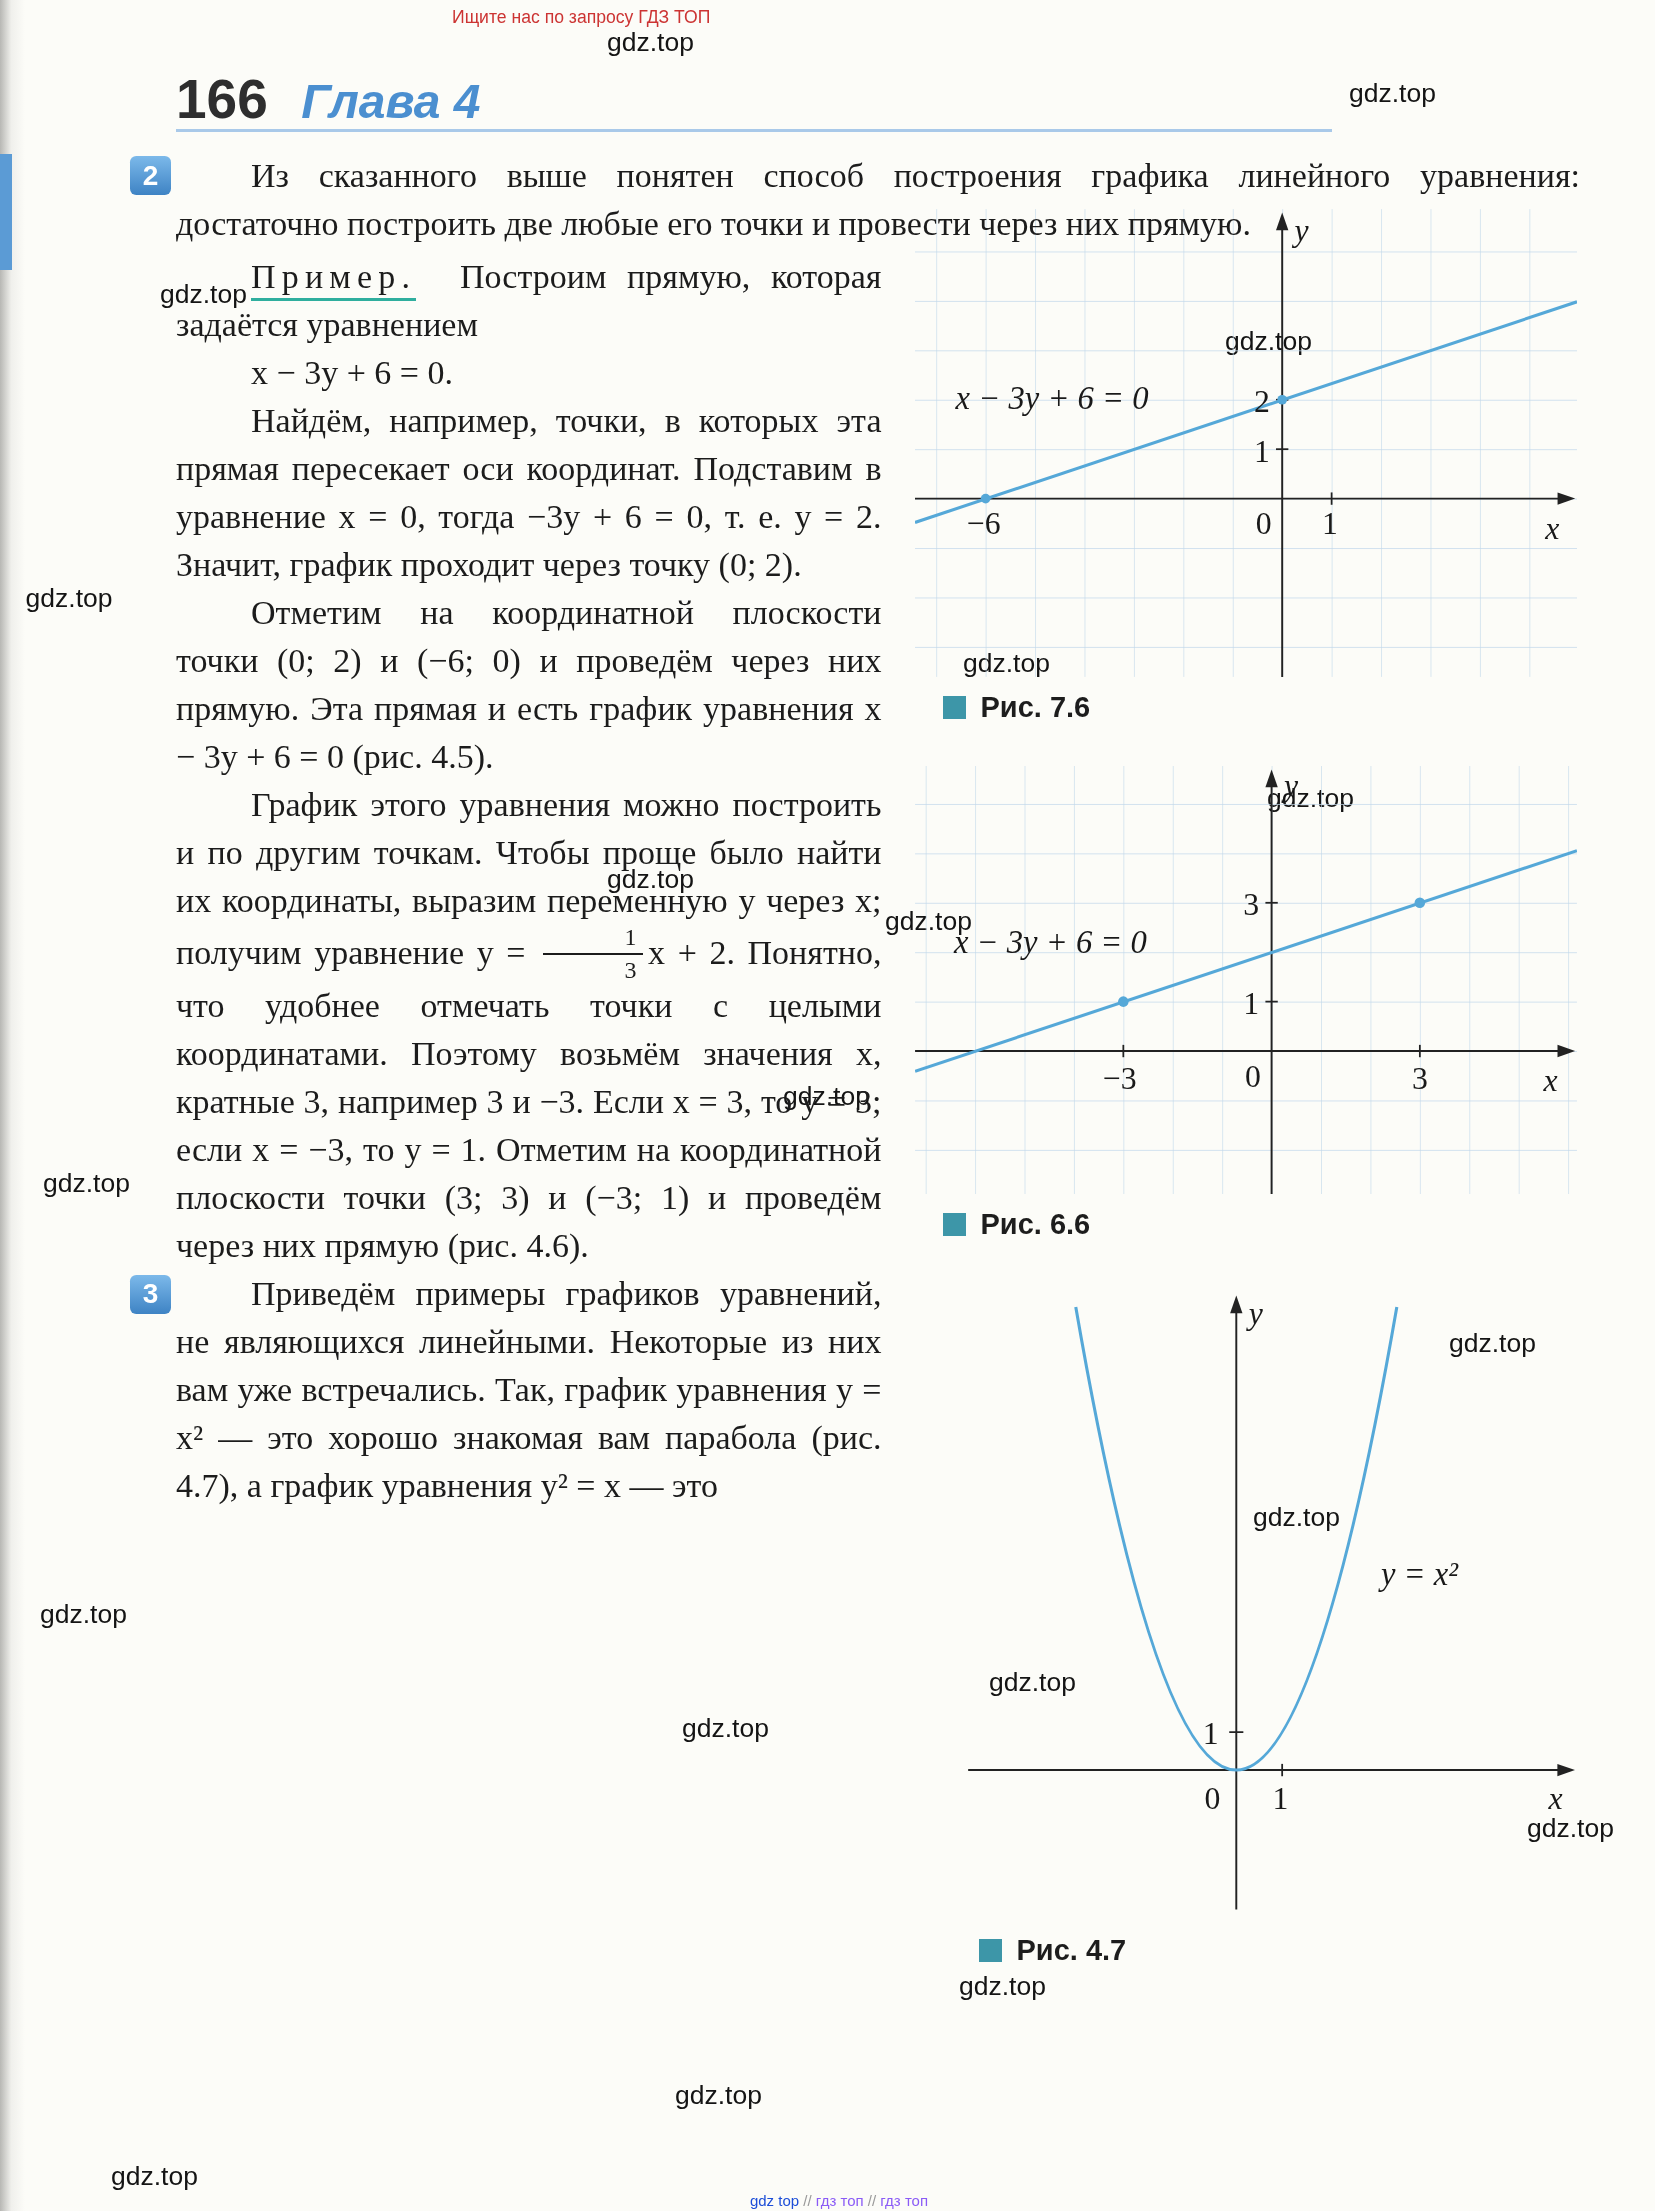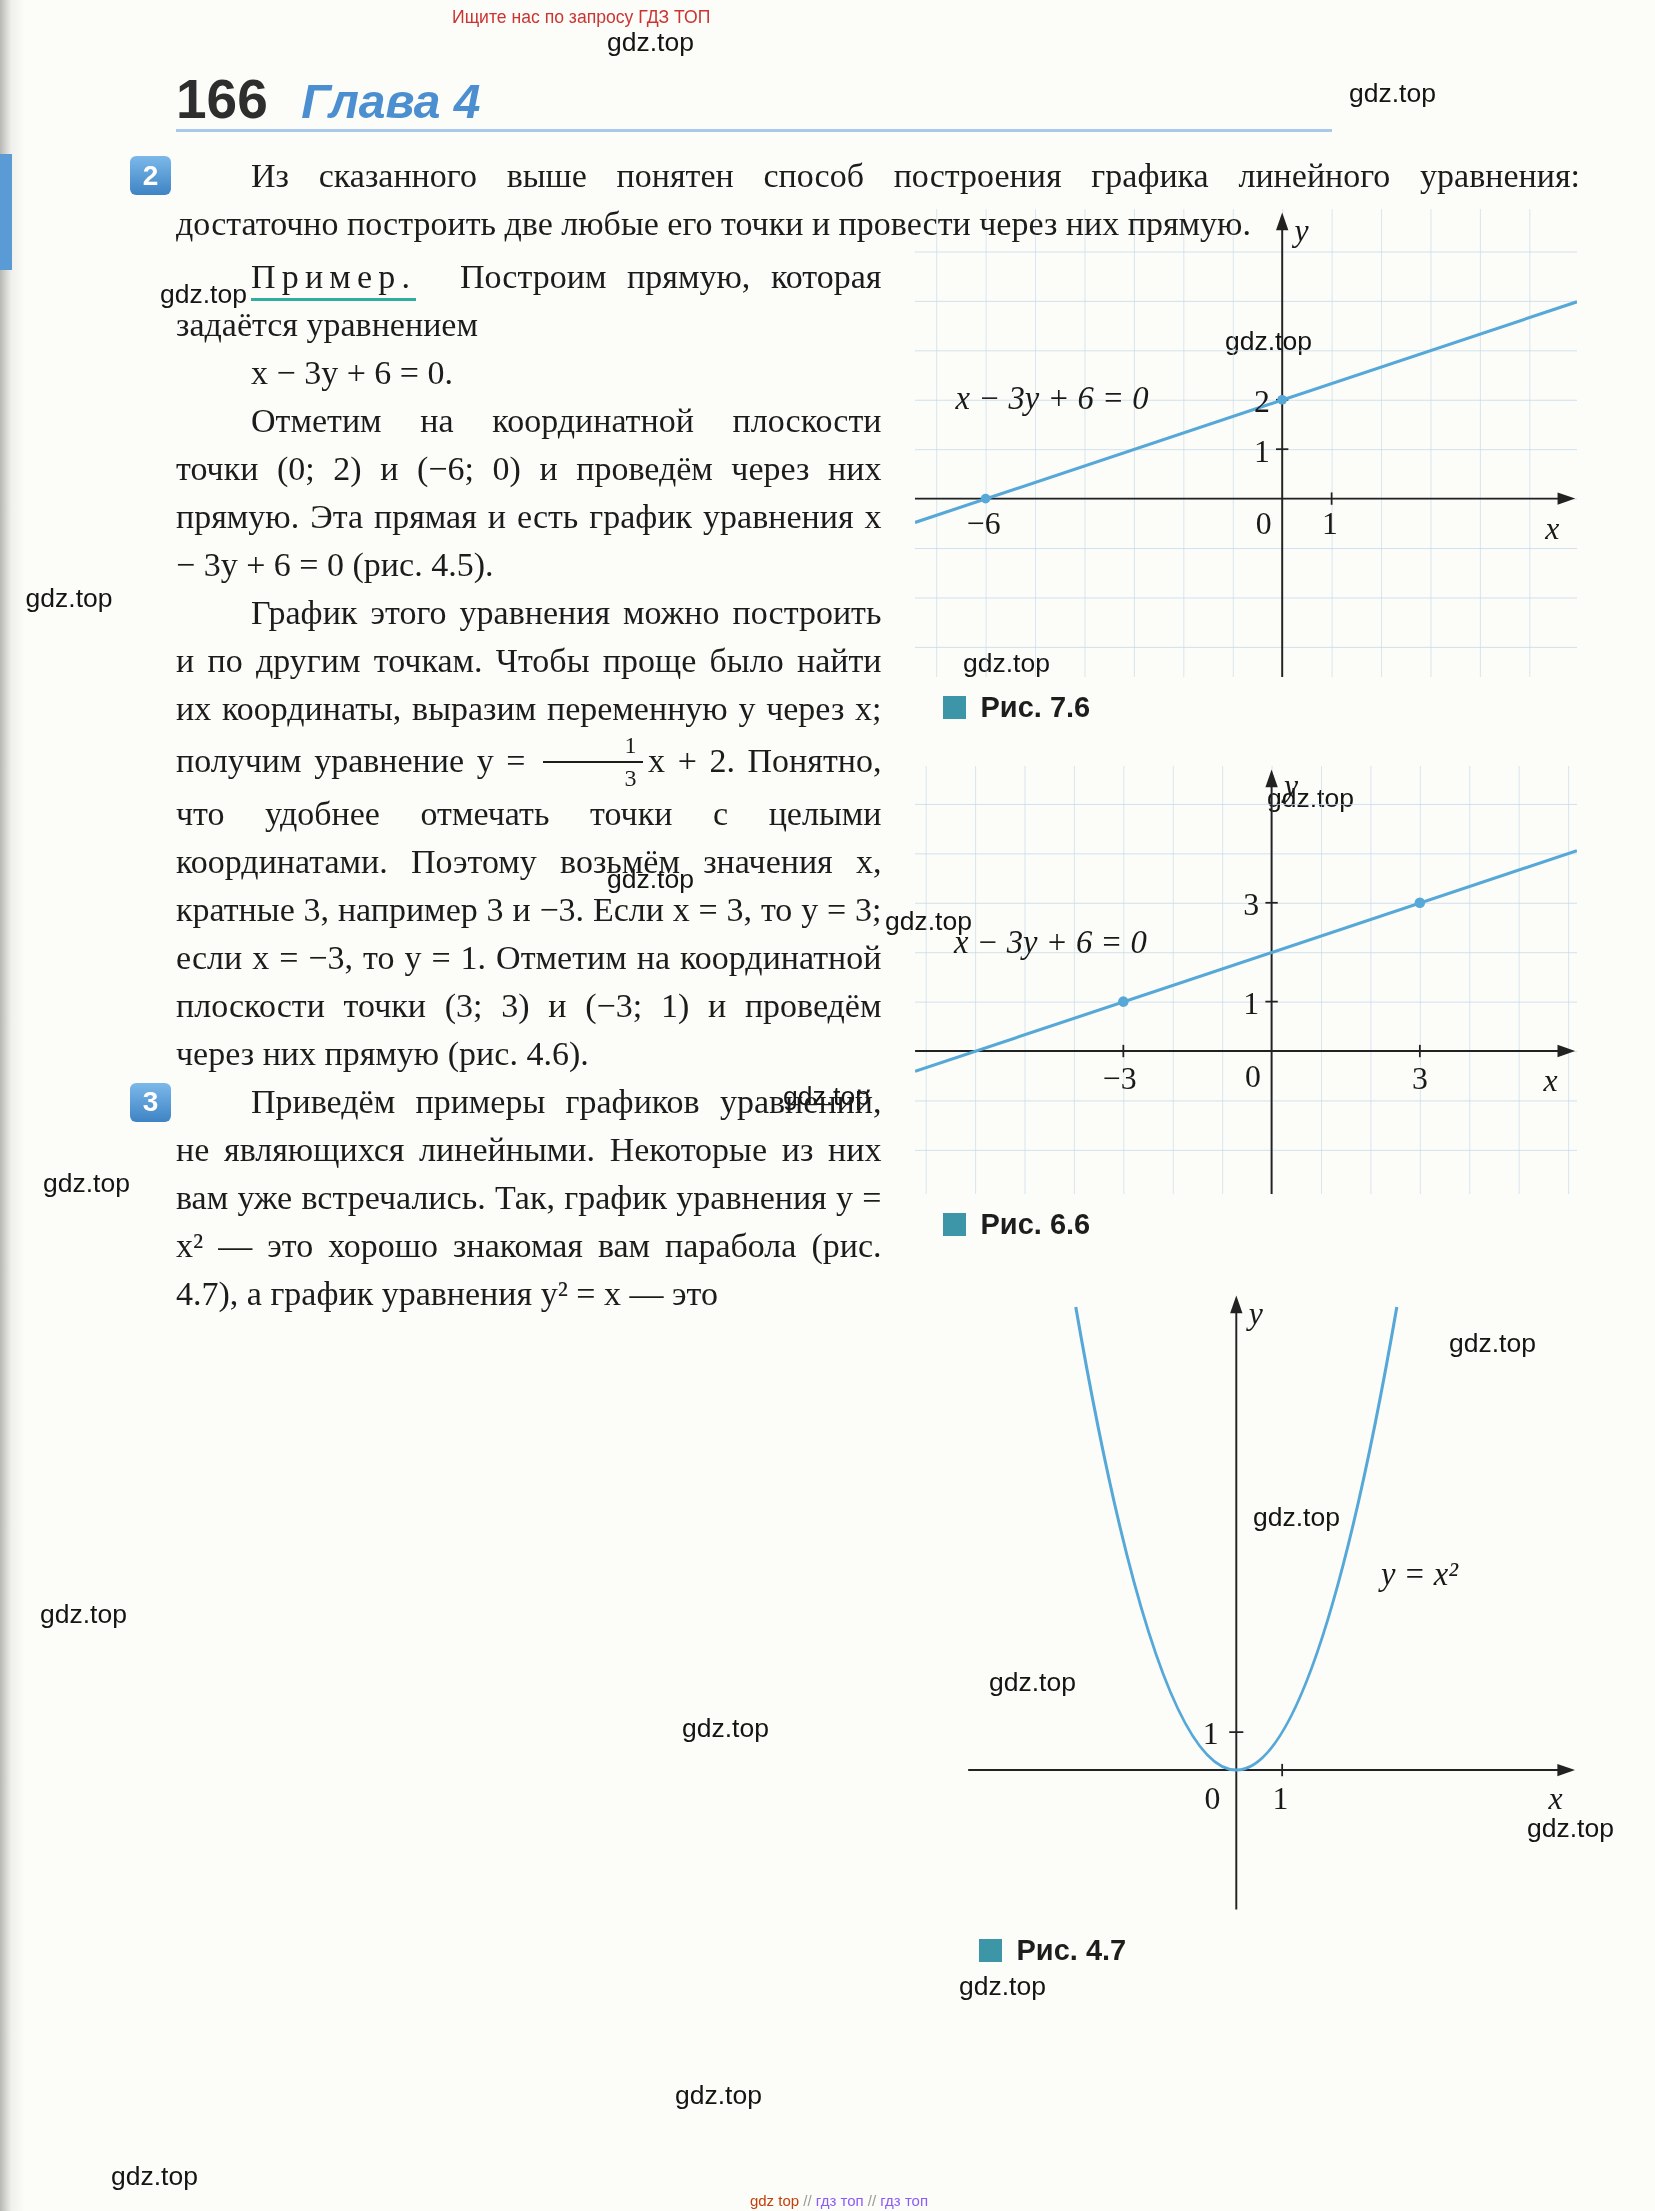--- a/index.html
+++ b/index.html
@@ -46,21 +46,21 @@
   .gdot{fill:#55a8d8;}
   .fig46{margin-top:42px;}
   .fig47{margin-top:51px;}
   .caption{display:flex;align-items:center;gap:14px;margin:14px 0 0 28px;
            font:bold 29px "Liberation Sans",sans-serif;color:#1d1d1d;}
   .caption.c47{margin-left:64px;}
   .cap-square{width:23px;height:23px;background:#3d96a8;flex:0 0 auto;}
 
   .bottom-line{position:absolute;bottom:3.5px;left:0;width:100%;text-align:center;
                font:15px "Liberation Sans",sans-serif;}
-  .f-red{color:#c2410c;} .f-gray{color:#999;} .f-blue{color:#8b5cf6;}
+  .f-red{color:#1d4ed8;} .f-gray{color:#999;} .f-blue{color:#8b5cf6;}
 </style>
 </head>
 <body>
 
 <div class="page">
   <div class="spine"></div>
   <div class="blue-strip-left"></div>
   <div class="blue-strip-right"></div>
 
   <div class="top-notice">Ищите нас по запросу ГДЗ ТОП</div>
@@ -100,20 +100,21 @@
     </p>
 
     <div class="cols">
 
       <div class="left-col">
         <p>
           <span class="example-label">Пример.</span>
           <span>Построим прямую, которая задаётся уравнением</span>
         </p>
         <p class="eq-line">x − 3y + 6 = 0.</p>
+        <p>Найдём, например, точки, в которых эта прямая пересекает оси координат. Подставим в уравнение x = 0, тогда −3y + 6 = 0, т. е. y = 2. Значит, график проходит через точку (0; 2).</p>
         <p>Отметим на координатной плоскости точки (0; 2) и (−6; 0) и проведём через них прямую. Эта прямая и есть график уравнения x − 3y + 6 = 0 (рис. 4.5).</p>
         <p>
           <span>График этого уравнения можно построить и по другим точкам. Чтобы проще было найти их координаты, выразим переменную y через x; получим уравнение y = </span><span class="frac"><span class="num">1</span><span class="den">3</span></span><span>x + 2. Понятно, что удобнее отмечать точки с целыми координатами. Поэтому возьмём значения x, кратные 3, например 3 и −3. Если x = 3, то y = 3; если x = −3, то y = 1. Отметим на координатной плоскости точки (3; 3) и (−3; 1) и проведём через них прямую (рис. 4.6).</span>
         </p>
         <p class="with-badge">
           <span class="badge">3</span>
           <span>Приведём примеры графиков уравнений, не являющихся линейными. Некоторые из них вам уже встречались. Так, график уравнения y = x² — это хорошо знакомая вам парабола (рис. 4.7), а график уравнения y² = x — это</span>
         </p>
       </div>
 

